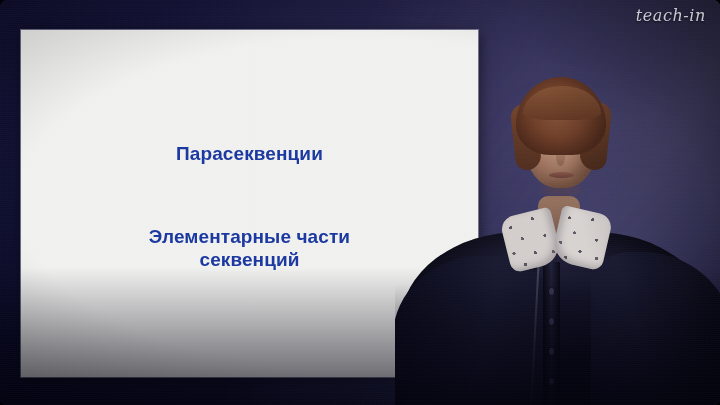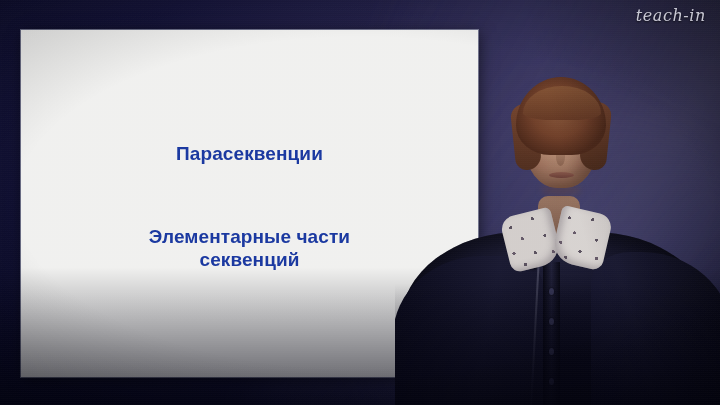--- a/index.html
+++ b/index.html
@@ -3,20 +3,21 @@
 <meta charset="utf-8">
 <style>
   html,body{margin:0;padding:0;background:#000;}
   body{font-family:"Liberation Sans", sans-serif;}
 
   #frame{
     position:relative;
     width:720px;height:405px;
     overflow:hidden;
     background:#0a0a28;
+    border-radius:7px;
   }
 
   
   .bg-base{
     position:absolute;inset:0;
     background:
       radial-gradient(120% 90% at 88% 30%, #3a3560 0%, #2a2750 32%, #15143a 62%, #090a26 100%),
       linear-gradient(105deg,#06061c 0%,#0b0b2a 40%,#252245 72%,#15142f 100%);
   }
   .bg-streak{

